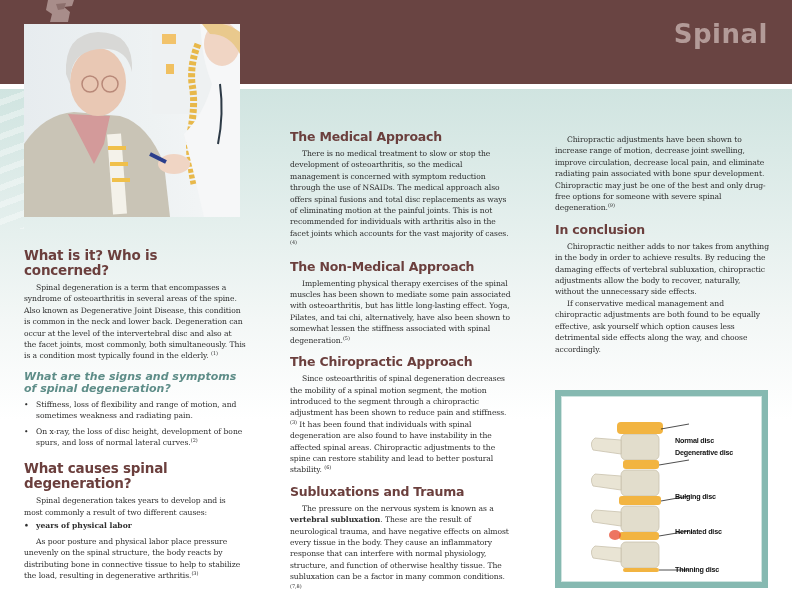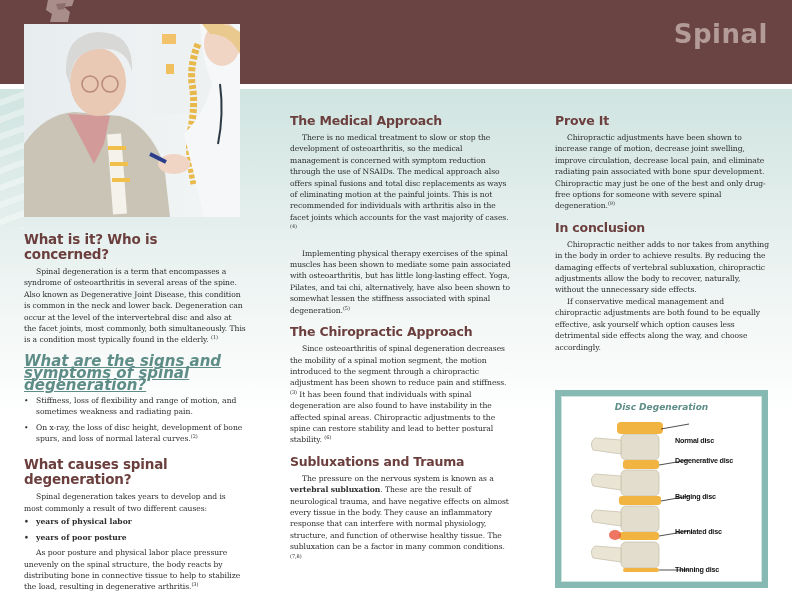--- a/index.html
+++ b/index.html
@@ -35,36 +35,36 @@
     background: linear-gradient(90deg, #e7ecef 0%, #eef2f3 60%, #f4f6f7 100%);
     overflow: hidden;
   }
   .section-h {
     font-family: "DejaVu Sans", sans-serif; font-weight: bold;
     color: #6b3f3d; font-size: 12.5px; line-height: 14px; letter-spacing: -0.2px;
   }
   .section-h.big { font-size: 13.5px; line-height: 15px; }
   .sub-h {
     font-family: "DejaVu Sans", sans-serif; font-weight: bold; font-style: italic;
-    color: #5e8d88; font-size: 15px; line-height: 12px; text-decoration: underline;
+    color: #5e8d88; font-size: 11px; line-height: 12px;
   }
   p.body {
     font-size: 7.6px; line-height: 11.4px; color: #2e2e2e;
     text-indent: 12px; letter-spacing: -0.05px;
   }
   sup { font-size: 5px; vertical-align: 3px; line-height: 0; }
   ul.bullets { list-style: none; }
   ul.bullets li {
     position: relative; padding-left: 12px;
     font-size: 7.6px; line-height: 11.4px; color: #2e2e2e; margin: 2px 0 4px 0;
   }
   ul.bullets li::before {
     content: "\2022"; position: absolute; left: 0; top: 0; color: #2e2e2e;
   }
-  .col { position: absolute; }
+  .col { position: absolute; margin-top: 16px; }
   .col1 { left: 24px; top: 232px; width: 222px; }
   .col2 { left: 290px; top: 114px; width: 222px; }
   .col3 { left: 555px; top: 114px; width: 214px; }
   .gap-s { height: 4px; }
   .gap-m { height: 9px; }
   .diagram {
     position: absolute; left: 555px; top: 390px; width: 213px; height: 198px;
     background: #ffffff; border: 6px solid #86b9b1;
     box-shadow: inset 0 0 0 1px #cfe4e0;
   }
@@ -139,55 +139,53 @@
   <ul class="bullets" style="margin-top:4px;">
     <li><span>Stiffness, loss of flexibility and range of motion, and sometimes weakness and radiating pain.</span></li>
     <li><span>On x-ray, the loss of disc height, development of bone spurs, and loss of normal lateral curves.</span><sup>(2)</sup></li>
   </ul>
   <div class="gap-m"></div>
   <div class="section-h big">What causes spinal degeneration?</div>
   <div class="gap-s"></div>
   <p class="body">Spinal degeneration takes years to develop and is most commonly a result of two different causes:</p>
   <ul class="bullets" style="margin-top:2px;font-weight:bold;">
     <li>years of physical labor</li>
-    <li>years of poor posture</li>
   </ul>
   <p class="body"><span>As poor posture and physical labor place pressure unevenly on the spinal structure, the body reacts by distributing bone in connective tissue to help to stabilize the load, resulting in degenerative arthritis.</span><sup>(3)</sup></p>
 </div>
 
 <div class="col col2">
   <div class="section-h">The Medical Approach</div>
   <div class="gap-s"></div>
   <p class="body"><span>There is no medical treatment to slow or stop the development of osteoarthritis, so the medical management is concerned with symptom reduction through the use of NSAIDs. The medical approach also offers spinal fusions and total disc replacements as ways of eliminating motion at the painful joints. This is not recommended for individuals with arthritis also in the facet joints which accounts for the vast majority of cases.</span><sup>(4)</sup></p>
   <div class="gap-m"></div>
+  <div class="section-h">The Non-Medical Approach</div>
   <div class="gap-s"></div>
   <p class="body"><span>Implementing physical therapy exercises of the spinal muscles has been shown to mediate some pain associated with osteoarthritis, but has little long-lasting effect. Yoga, Pilates, and tai chi, alternatively, have also been shown to somewhat lessen the stiffness associated with spinal degeneration.</span><sup>(5)</sup></p>
   <div class="gap-m"></div>
   <div class="section-h">The Chiropractic Approach</div>
   <div class="gap-s"></div>
   <p class="body"><span>Since osteoarthritis of spinal degeneration decreases the mobility of a spinal motion segment, the motion introduced to the segment through a chiropractic adjustment has been shown to reduce pain and stiffness.</span><sup>(3)</sup><span> It has been found that individuals with spinal degeneration are also found to have instability in the affected spinal areas. Chiropractic adjustments to the spine can restore stability and lead to better postural stability.</span> <sup>(6)</sup></p>
   <div class="gap-m"></div>
   <div class="section-h">Subluxations and Trauma</div>
   <div class="gap-s"></div>
   <p class="body"><span>The pressure on the nervous system is known as a </span><b>vertebral subluxation</b><span>. These are the result of neurological trauma, and have negative effects on almost every tissue in the body.  They cause an inflammatory response that can interfere with normal physiology, structure, and function of otherwise healthy tissue. The subluxation can be a factor in many common conditions.</span> <sup>(7,8)</sup></p>
 </div>
 
 <div class="col col3">
-  <div class="section-h">Prove It</div>
   <div class="gap-s"></div>
   <p class="body"><span>Chiropractic adjustments have been shown to increase range of motion, decrease joint swelling, improve circulation, decrease local pain, and eliminate radiating pain associated with bone spur development. Chiropractic may just be one of the best and only drug-free options for someone with severe spinal degeneration.</span><sup>(9)</sup></p>
   <div class="gap-m"></div>
   <div class="section-h">In conclusion</div>
   <div class="gap-s"></div>
   <p class="body">Chiropractic neither adds to nor takes from anything in the body in order to achieve results. By reducing the damaging effects of vertebral subluxation, chiropractic adjustments allow the body to recover, naturally, without the unnecessary side effects.</p>
   <p class="body">If conservative medical management and chiropractic adjustments are both found to be equally effective, ask yourself which option causes less detrimental side effects along the way, and choose accordingly.</p>
 </div>
 
 <div class="diagram">
-  <div class="diagram-title">Disc Degeneration</div>
   <svg width="110" height="160" viewBox="0 0 110 160" style="position:absolute;left:18px;top:24px;">
 
     <g fill="#e2ddcc" stroke="#c9c2ad" stroke-width="0.8">
       <rect x="42" y="14" width="38" height="26" rx="5"></rect>
       <rect x="42" y="50" width="38" height="26" rx="5"></rect>
       <rect x="42" y="86" width="38" height="26" rx="5"></rect>
       <rect x="42" y="122" width="38" height="26" rx="5"></rect>
     </g>
 
     <g fill="#e9e4d4" stroke="#c9c2ad" stroke-width="0.8">
@@ -206,17 +204,17 @@
 
     <g stroke="#222" stroke-width="0.8">
       <line x1="82" y1="9" x2="110" y2="4"></line>
       <line x1="80" y1="45" x2="110" y2="40"></line>
       <line x1="82" y1="81" x2="110" y2="76"></line>
       <line x1="80" y1="116" x2="110" y2="111"></line>
       <line x1="80" y1="150" x2="110" y2="150"></line>
     </g>
   </svg>
   <div class="disc-label" style="top:40px;">Normal disc</div>
-  <div class="disc-label" style="top:60px;">Degenerative disc</div>
+  <div class="disc-label" style="top:52px;">Degenerative disc</div>
   <div class="disc-label" style="top:96px;">Bulging disc</div>
   <div class="disc-label" style="top:131px;">Herniated disc</div>
   <div class="disc-label" style="top:169px;text-align:center;">Thinning disc</div>
 </div>
 
 </body></html>

